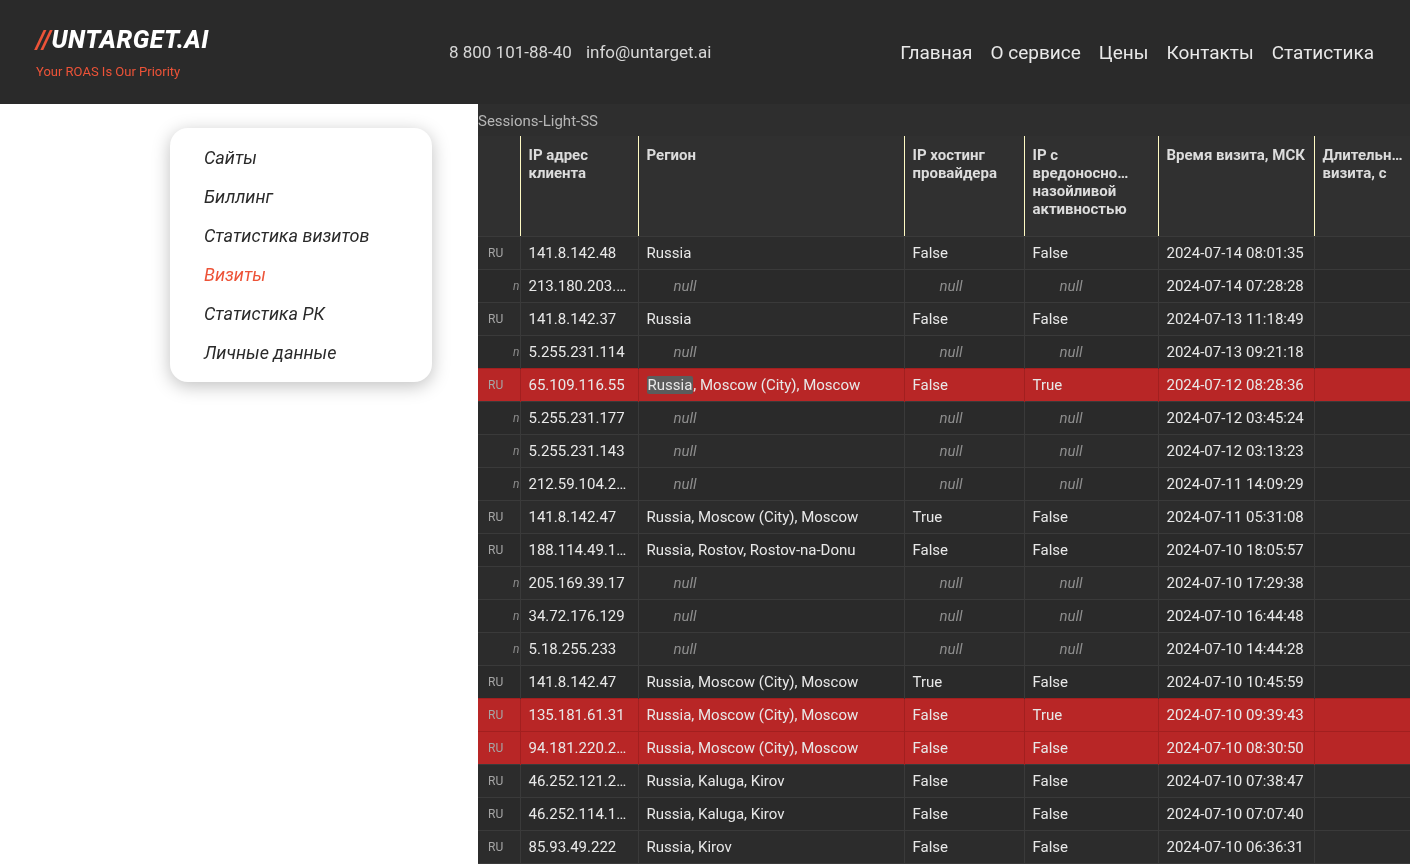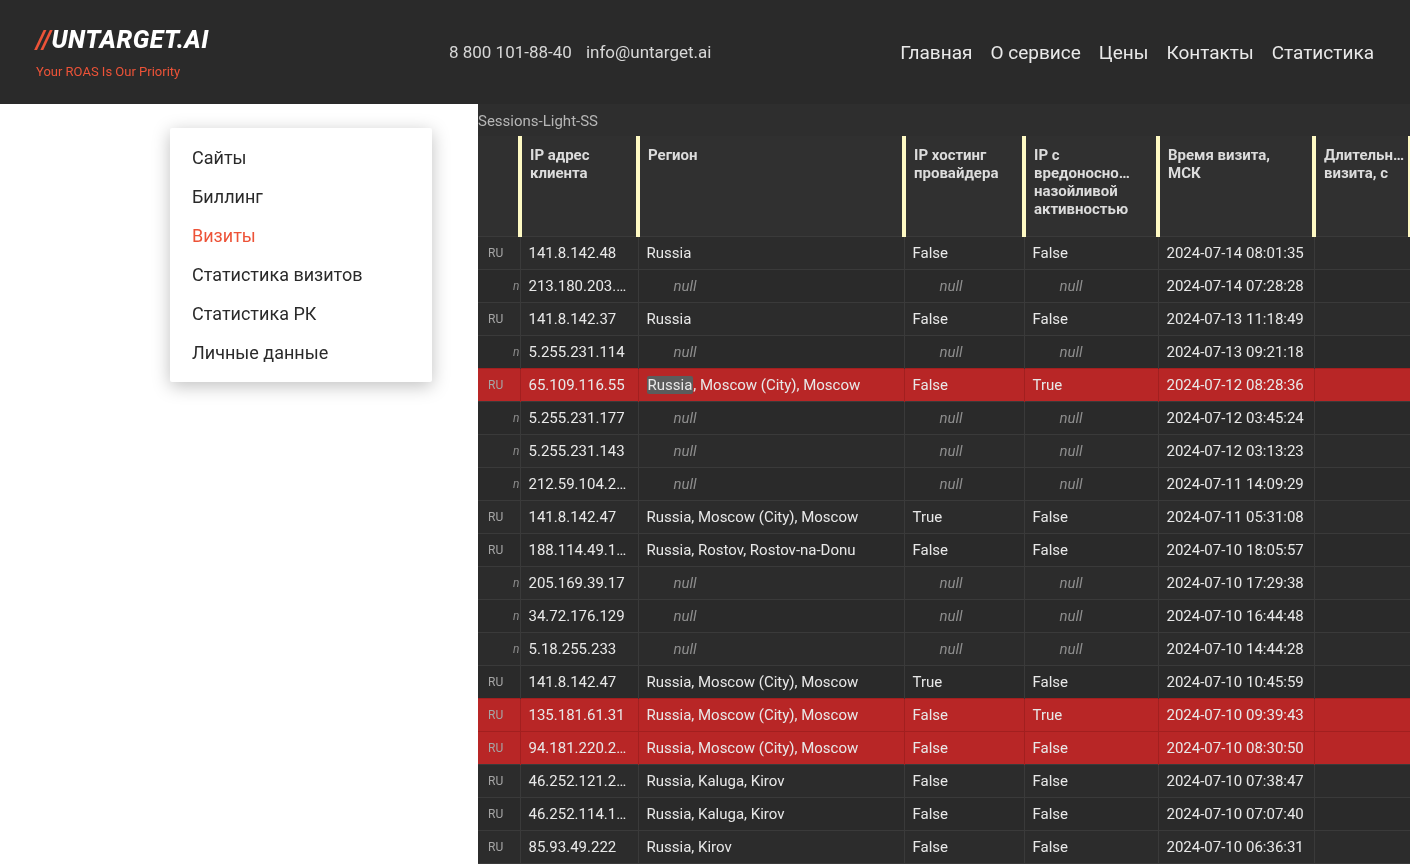--- a/index.html
+++ b/index.html
@@ -32,23 +32,24 @@
     width: 478px;
     background: #fff;
     position: relative;
   }
   .side-menu {
     position: absolute;
     left: 170px;
     top: 24px;
     width: 262px;
     background: #fff;
-    border-radius: 2px;
+    border-radius: 18px;
     box-shadow: 0 4px 18px rgba(0,0,0,0.25);
-    padding: 10px 0;
+    padding: 10px 12px;
+    font-style: italic;
   }
   .side-item {
     padding: 9px 22px;
     font-size: 18px;
     color: #2a2a2a;
     cursor: pointer;
   }
   .side-item.active { color: #ed5338; }
 
   .table-pane {
@@ -77,21 +78,21 @@
   col.c-dur    { width: 96px; }
 
   thead th {
     background: #303030;
     color: #dcdcdc;
     font-weight: 700;
     text-align: left;
     padding: 10px 8px 18px;
     font-size: 15px;
     vertical-align: top;
-    border-right: 4px solid #fef9c3;
+    border-right: 1px solid #fef9c3;
     border-bottom: 1px solid #3a3a3a;
   }
   thead th:first-child { padding-left: 10px; }
 
   tbody td {
     padding: 7px 8px;
     border-top: 1px solid #3a3a3a;
     border-right: 1px solid #3a3a3a;
     color: #e8e8e8;
     white-space: nowrap;
@@ -127,22 +128,22 @@
     <a>Контакты</a>
     <a>Статистика</a>
   </nav>
 </div>
 
 <div class="content">
   <div class="left-pane">
     <div class="side-menu" id="side-menu">
         <div class="side-item">Сайты</div>
         <div class="side-item">Биллинг</div>
+        <div class="side-item">Статистика визитов</div>
         <div class="side-item active">Визиты</div>
-        <div class="side-item">Статистика визитов</div>
         <div class="side-item">Статистика РК</div>
         <div class="side-item">Личные данные</div>
       </div>
   </div>
 
   <div class="table-pane">
     <div class="table-title">Sessions-Light-SS</div>
     <div class="table-wrap">
       <table>
         <colgroup>

